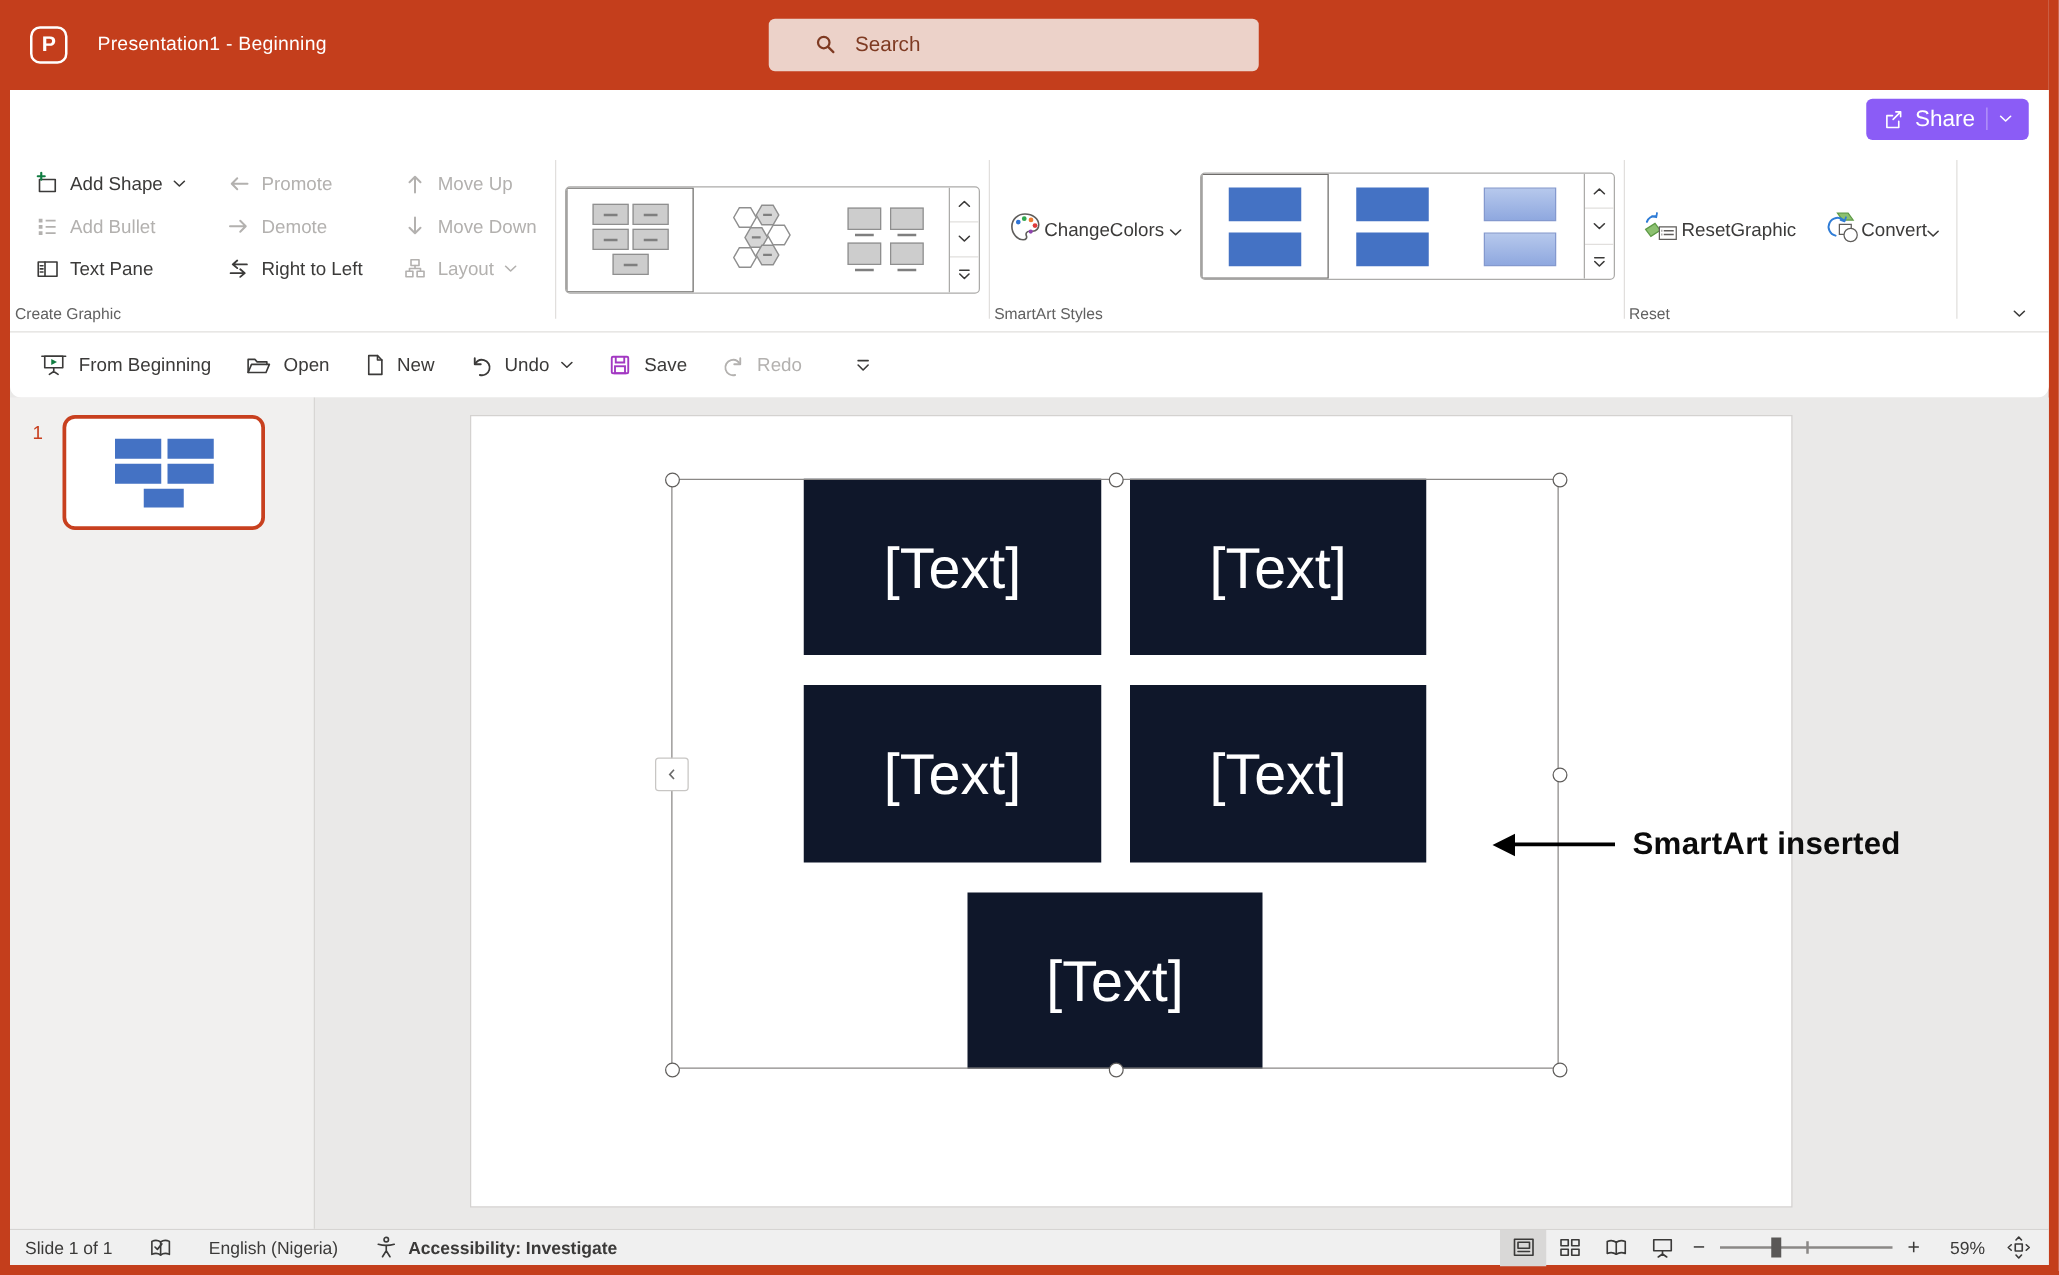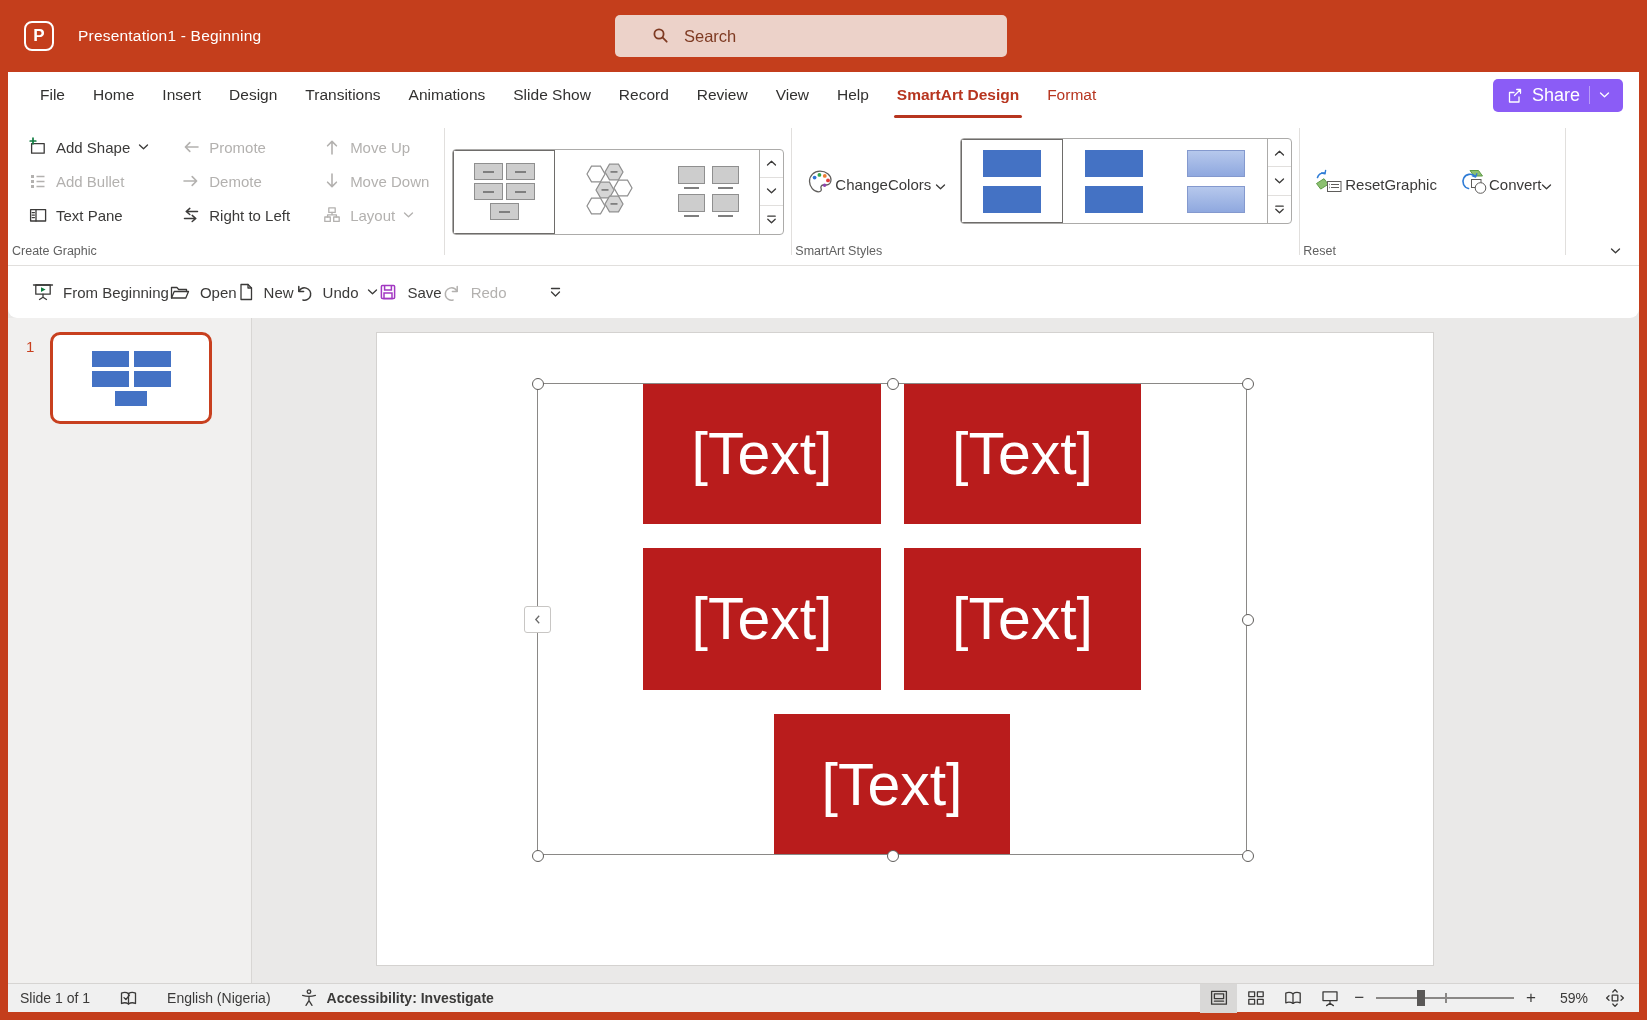--- a/index.html
+++ b/index.html
@@ -98,22 +98,22 @@
   .slide-num { position:absolute; left:18px; top:20px; color:#C8401F; font-size:15px; }
   .thumb { position:absolute; left:42px; top:14px; width:162px; height:92px; background:#fff;
            border:3px solid #C8401F; border-radius:10px; display:flex; align-items:center;
            justify-content:center; }
   .thumb-art { display:flex; flex-direction:column; gap:4px; align-items:center; }
   .mb { background:#4472C4; width:37px; height:16px; }
   .mb.small { width:32px; height:15px; }
   .canvas { flex:1; position:relative; background:#EAE9E8; }
   .slide { position:absolute; left:125px; top:15px; width:1056px; height:632px;
            background:#fff; box-shadow:0 0 0 1px #D4D2D0; }
-  .sa-box { position:absolute; background:#b91c1c; color:#fff; display:flex;
-            align-items:center; justify-content:center; font-size:59px; }
+  .sa-box { position:absolute; background:#0f172a; color:#fff; display:flex;
+            align-items:center; justify-content:center; font-size:46px; }
   .sel { position:absolute; left:160px; top:50px; width:710px; height:472px;
          border:1px solid #8A8886; }
   .handle { position:absolute; width:12px; height:12px; border-radius:50%; background:#fff;
             border:1.5px solid #605E5C; }
   .pane-toggle { position:absolute; left:-14px; top:222px; width:27px; height:27px;
             background:#fff; border:1px solid #C8C6C4; border-radius:3px; display:flex;
             align-items:center; justify-content:center; }
   .annotation { position:absolute; top:343px; left:942px; display:flex; align-items:center; }
   .arr-head { width:0; height:0; border-top:9px solid transparent;
               border-bottom:9px solid transparent; border-right:18px solid #000; }
@@ -152,35 +152,20 @@
             <path d="M11.7 11.7L15.7 15.7" stroke="#7E3A22" stroke-width="1.8" stroke-linecap="round"></path>
           </svg>
         </span>
       <input placeholder="Search" style="">
     </div>
   </div>
 
   <div class="chrome">
 
     <div class="menubar">
-      <div id="tabs" style="display:flex;">
-          <div class="mtab">File</div>
-          <div class="mtab">Home</div>
-          <div class="mtab">Insert</div>
-          <div class="mtab">Design</div>
-          <div class="mtab">Transitions</div>
-          <div class="mtab">Animations</div>
-          <div class="mtab">Slide Show</div>
-          <div class="mtab">Record</div>
-          <div class="mtab">Review</div>
-          <div class="mtab">View</div>
-          <div class="mtab">Help</div>
-          <div class="mtab active">SmartArt Design</div>
-          <div class="mtab contextual">Format</div>
-        </div>
       <div class="share-btn">
         <span class="ic">
             <svg width="17" height="17" viewBox="0 0 17 17" xmlns="http://www.w3.org/2000/svg">
               <path d="M13 10v5H3.5V5.5H8" stroke="#fff" stroke-width="1.3" stroke-linecap="round" stroke-linejoin="round" fill="none"></path>
               <path d="M8.5 8.5L14.5 2.5M14.5 2.5H10.7M14.5 2.5v3.8" stroke="#fff" stroke-width="1.3" stroke-linecap="round" stroke-linejoin="round" fill="none"></path>
             </svg>
           </span>
         <span>Share</span>
         <span class="share-div"></span>
         <span class="ic">
@@ -493,21 +478,21 @@
       <div class="rsep"></div>
 
       <div class="collapse-chev ic">
           <svg width="11" height="8" viewBox="0 0 11 8" xmlns="http://www.w3.org/2000/svg">
             <path d="M1.5 2l4 3.8 4-3.8" stroke="#3B3A39" stroke-width="1.3" stroke-linecap="round" stroke-linejoin="round" fill="none"></path>
           </svg>
         </div>
     </div>
 
     <div class="qat">
-      <div id="qat-items" style="display:flex;align-items:center;">
+      <div id="qat-items" style="display:flex;align-items:center;gap:27px;">
           <div class="qat-item">
             <span class="ic">
               <svg width="22" height="20" viewBox="0 0 22 20" xmlns="http://www.w3.org/2000/svg">
                 <path d="M1.5 3h19" stroke="#3B3A39" stroke-width="1.3" stroke-linecap="round" stroke-linejoin="round" fill="none"></path>
                 <rect x="3.8" y="3" width="14.4" height="9.2" stroke="#3B3A39" stroke-width="1.3" stroke-linecap="round" stroke-linejoin="round" fill="none"></rect>
                 <path d="M9 5.2l4.6 2.4L9 10Z" fill="#107C41"></path>
                 <path d="M11 12.2v3M7.5 17.5l3.5-2.3 3.5 2.3" stroke="#3B3A39" stroke-width="1.3" stroke-linecap="round" stroke-linejoin="round" fill="none"></path>
               </svg>
             </span>
             <span>From Beginning</span>
@@ -614,20 +599,25 @@
             </div>
           <div class="pane-toggle">
             <span class="ic">
                 <svg width="9" height="11" viewBox="0 0 9 11" xmlns="http://www.w3.org/2000/svg">
                   <path d="M6.2 1.8L2.8 5.5l3.4 3.7" stroke="#6A6A6A" stroke-width="1.3" fill="none"></path>
                 </svg>
               </span>
           </div>
         </div>
       </div>
+      <div class="annotation">
+        <div class="arr-head"></div>
+        <div class="arr-line"></div>
+        <div class="ann-text">SmartArt inserted</div>
+      </div>
     </div>
   </div>
 
   <div class="statusbar">
     <div class="sb-item">Slide 1 of 1</div>
     <div class="sb-item">
         <span class="ic">
           <svg width="21" height="19" viewBox="0 0 21 19" xmlns="http://www.w3.org/2000/svg">
             <path d="M10.5 4.6C8.7 3.3 5.7 3.1 3.5 4.1v10.4c2.2-1 5.2-.8 7 .5 1.8-1.3 4.8-1.5 7-.5V4.1c-2.2-1-5.2-.8-7 .5Z" stroke="#3B3A39" stroke-width="1.3" stroke-linecap="round" stroke-linejoin="round" fill="none"></path>
             <path d="M10.5 4.6V15" stroke="#3B3A39" stroke-width="1.3" stroke-linecap="round" stroke-linejoin="round" fill="none"></path>

